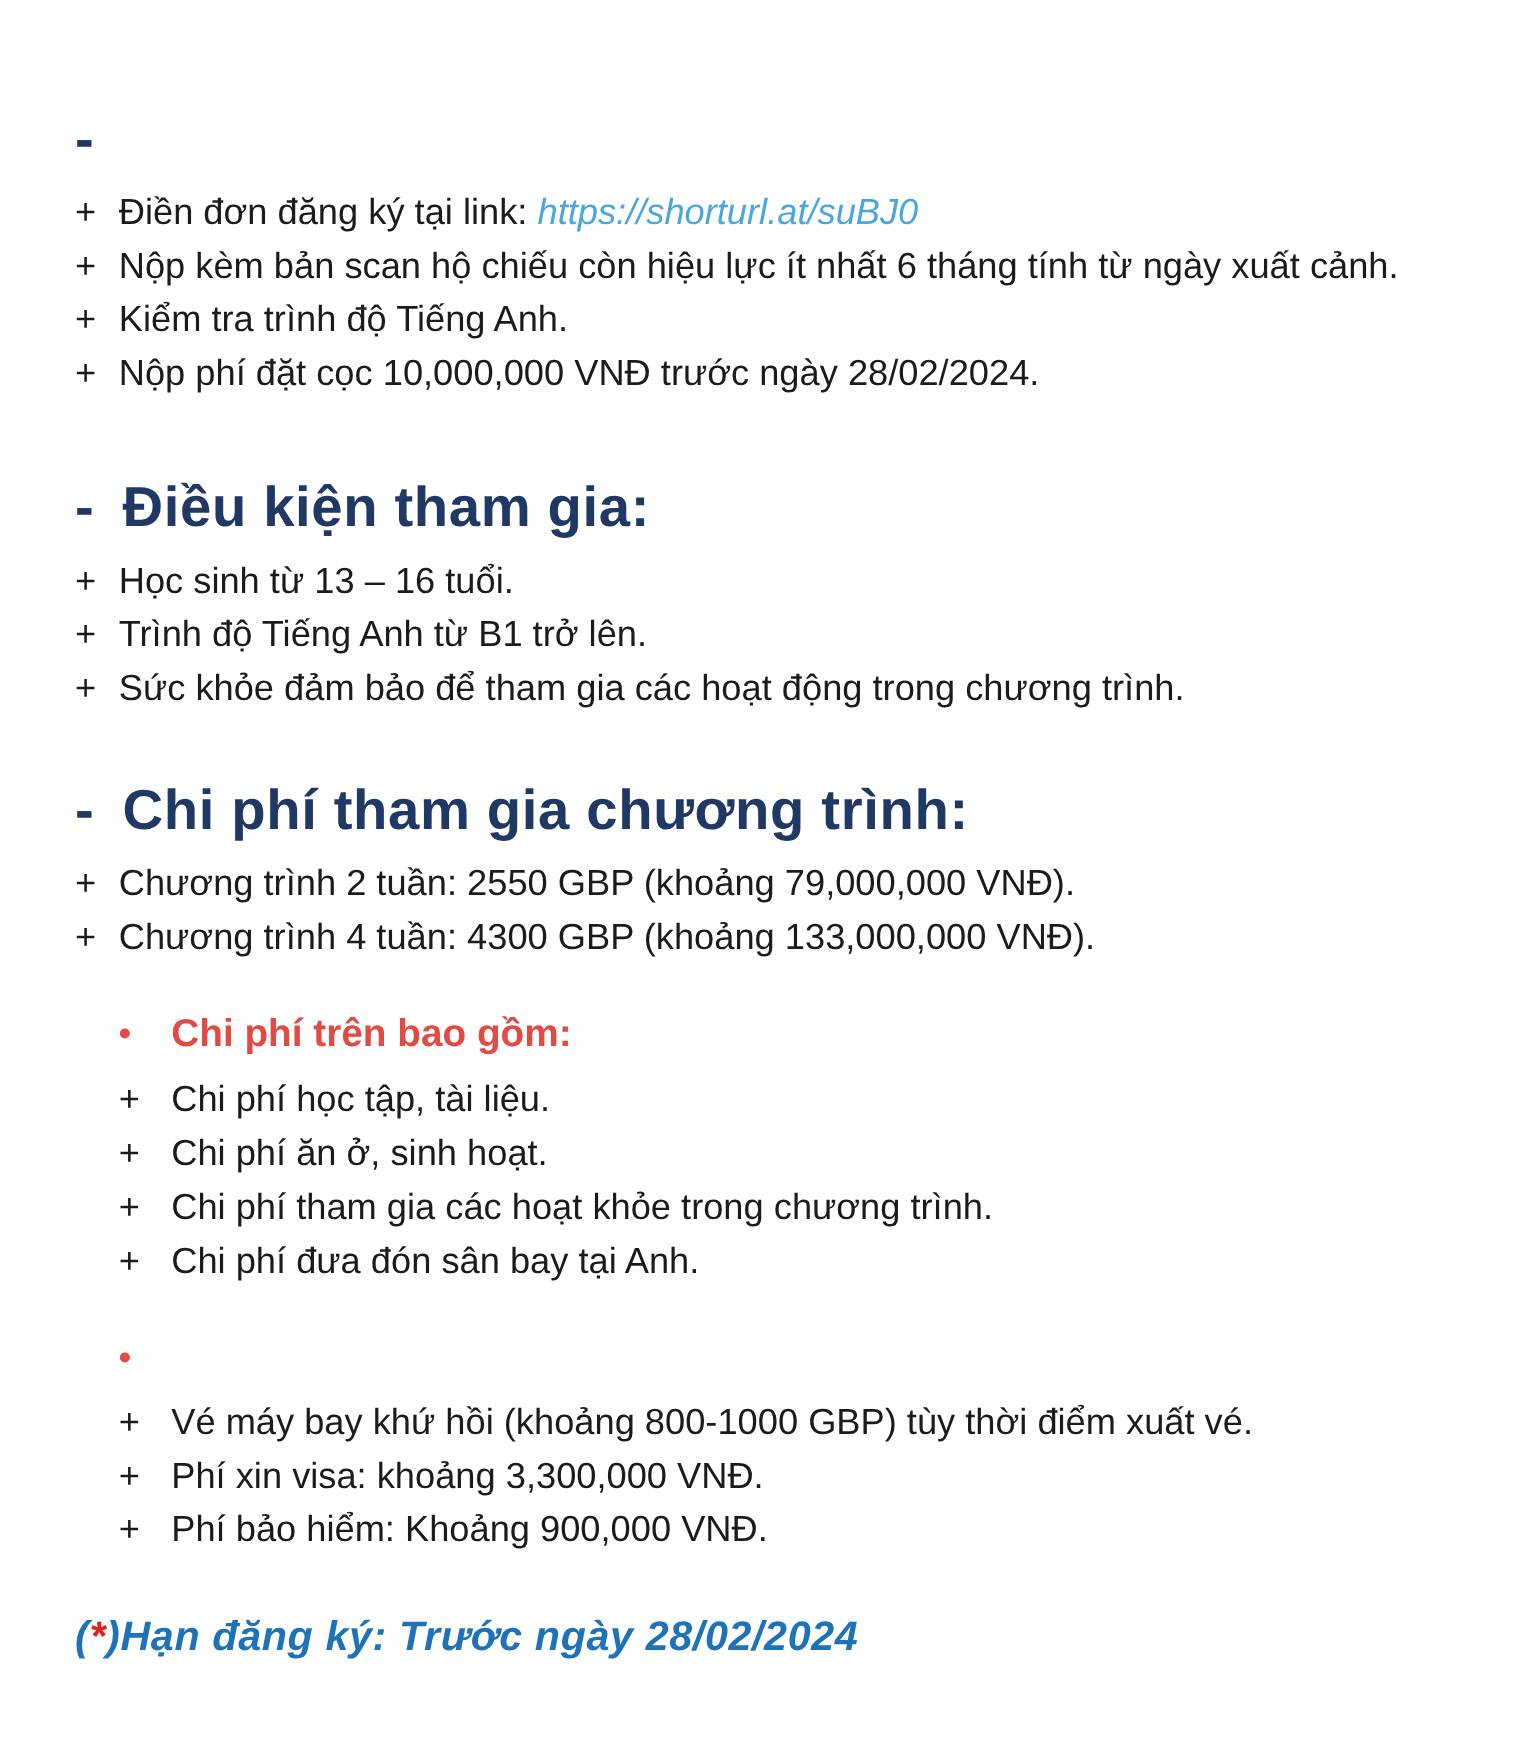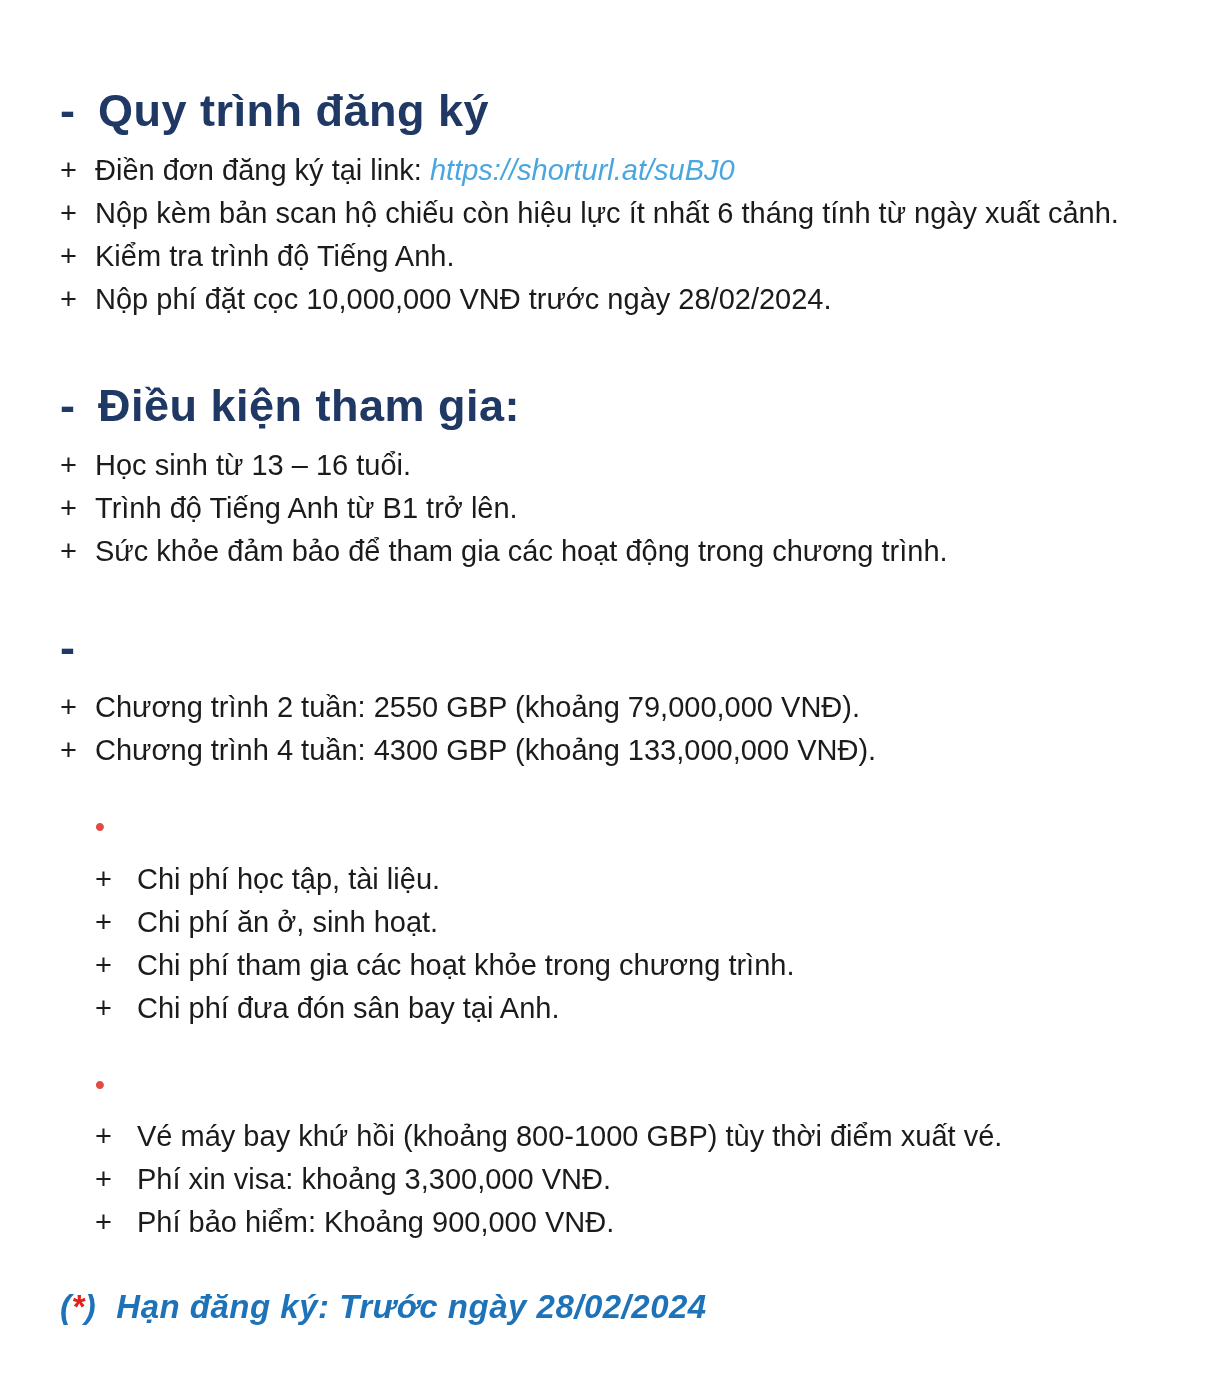--- a/index.html
+++ b/index.html
@@ -56,31 +56,30 @@
   }
   .footer {
     margin-top: 44px;
     font-size: 33px;
     font-weight: 700;
     font-style: italic;
     color: var(--footer-blue, #1e73b8);
     letter-spacing: 0.5px;
   }
   .footer .star { color: var(--star-red, #e32119); }
-  .footer .note-text { margin-left: 20px; font-style: italic; }
+  .footer .note-text { margin-left: 0; font-style: italic; }
 </style>
 </head>
 <body>
 
 <div class="page">
 
   <div class="sec sec-1">
     <div class="sec-head">
       <span class="marker">-</span>
-      <span>Quy trình đăng ký</span>
     </div>
     <div class="items">
       <div class="item">
         <span class="marker">+</span>
         <div class="content">
           <span>Điền đơn đăng ký tại link:</span>
           <a class="doc-link" href="#">https://shorturl.at/suBJ0</a>
         </div>
       </div>
       <div class="item">
@@ -115,35 +114,37 @@
       <div class="item">
         <span class="marker">+</span>
         <div class="content">Sức khỏe đảm bảo để tham gia các hoạt động trong chương trình.</div>
       </div>
     </div>
   </div>
 
   <div class="sec sec-3">
     <div class="sec-head">
       <span class="marker">-</span>
+      <span>Chi phí tham gia chương trình:</span>
     </div>
     <div class="items">
       <div class="item">
         <span class="marker">+</span>
         <div class="content">Chương trình 2 tuần: 2550 GBP (khoảng 79,000,000 VNĐ).</div>
       </div>
       <div class="item">
         <span class="marker">+</span>
         <div class="content">Chương trình 4 tuần: 4300 GBP (khoảng 133,000,000 VNĐ).</div>
       </div>
     </div>
 
     <div class="subsec">
       <div class="sub-head">
         <span class="marker">•</span>
+        <span>Chi phí trên bao gồm:</span>
       </div>
       <div class="items">
         <div class="item">
           <span class="marker">+</span>
           <div class="content">Chi phí học tập, tài liệu.</div>
         </div>
         <div class="item">
           <span class="marker">+</span>
           <div class="content">Chi phí ăn ở, sinh hoạt.</div>
         </div>

